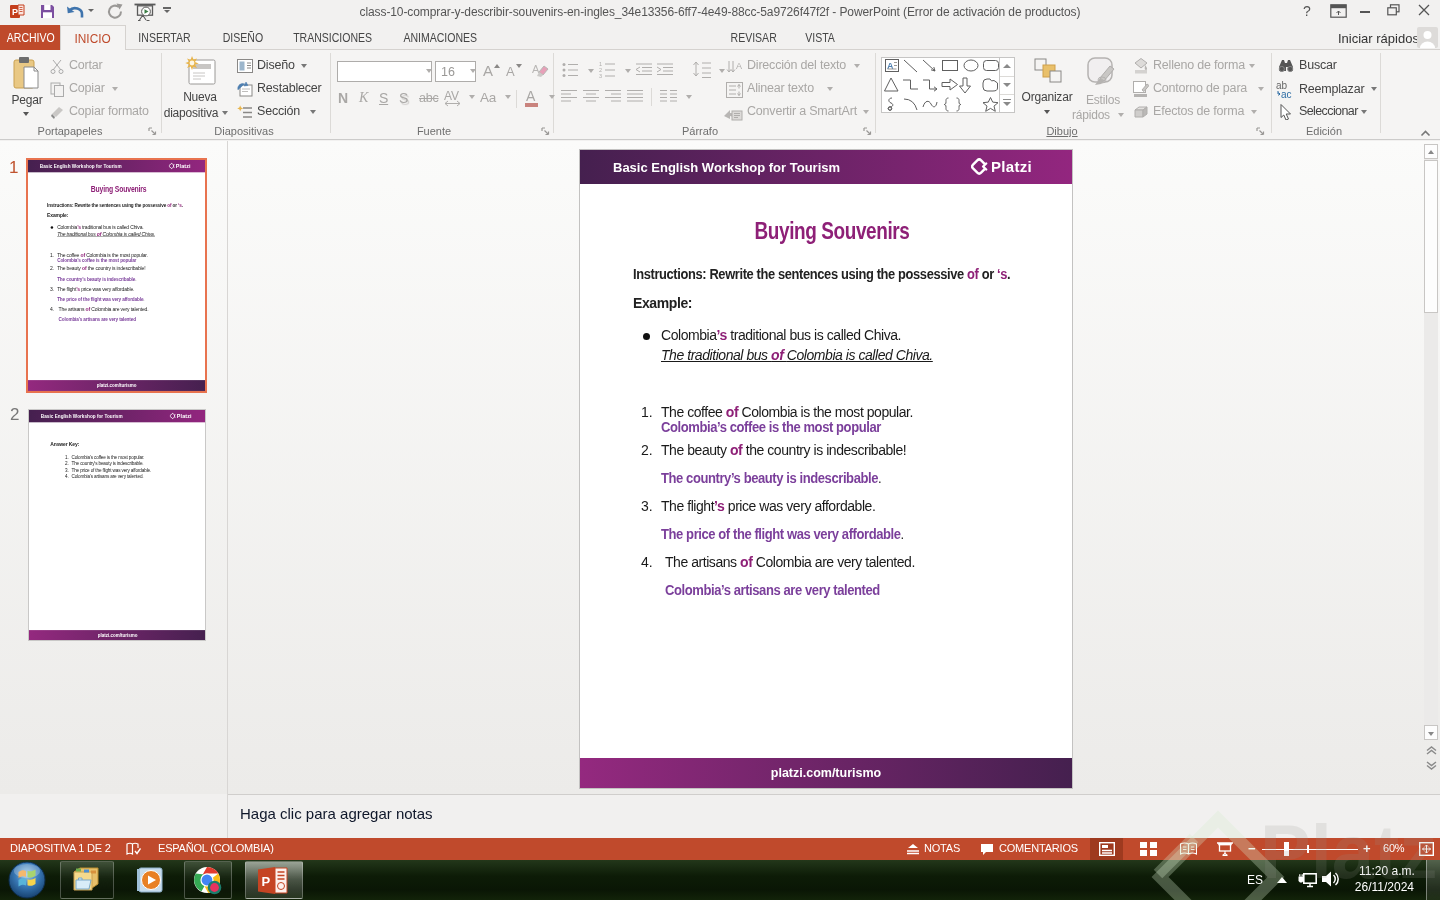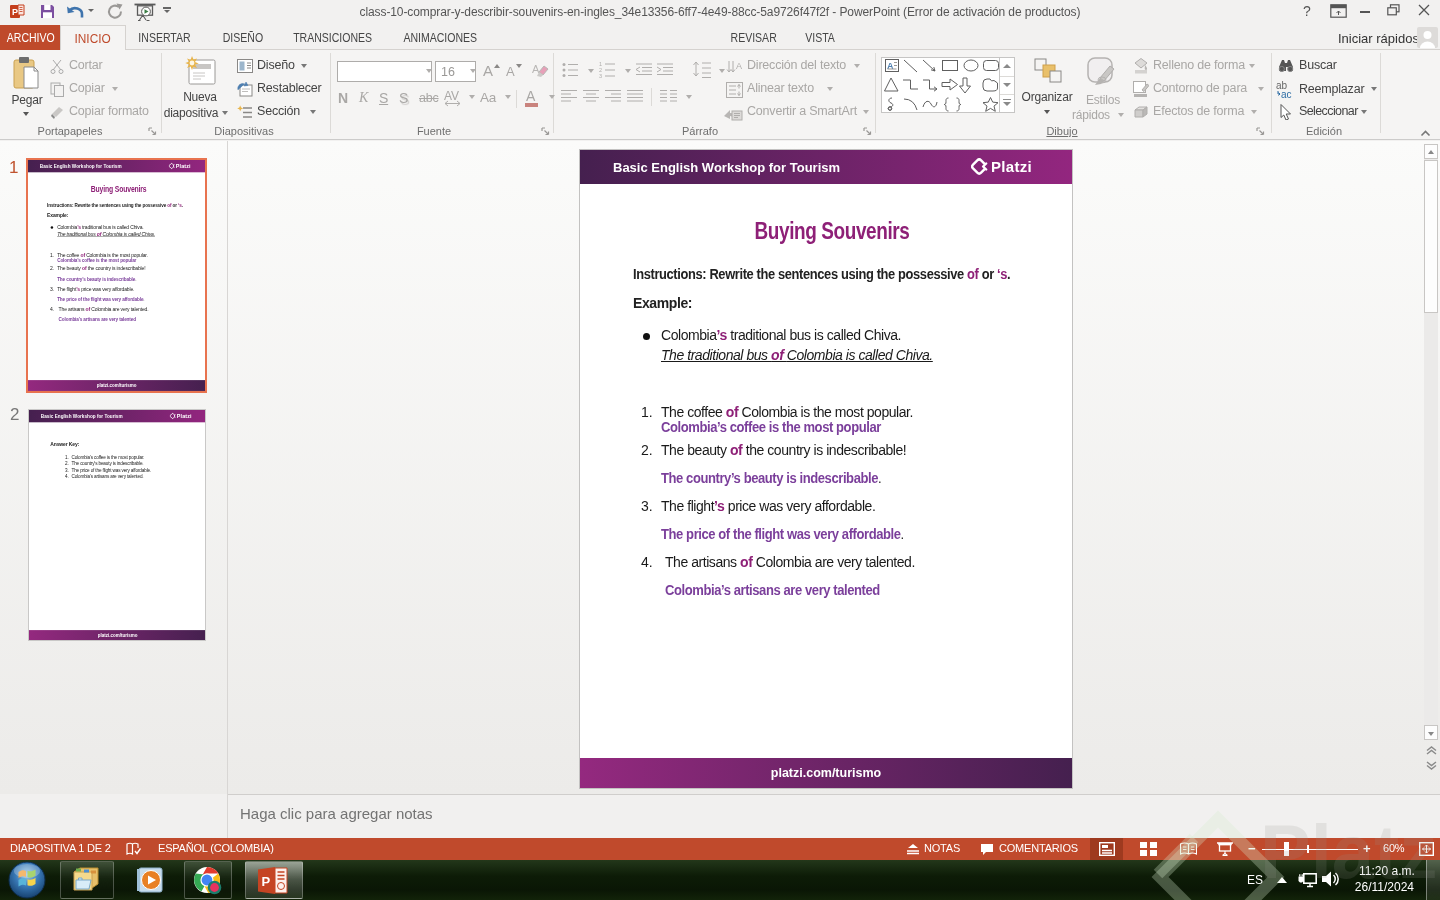--- a/index.html
+++ b/index.html
@@ -45,21 +45,21 @@
 .slide .ft { position:absolute; width:492px; text-align:center; top:8px; font-size:12.5px; font-weight:bold; color:#fff; }
 .slide .title { position:absolute; left:6px; top:67px; width:492px; text-align:center; font-size:24px; font-weight:bold; color:#8e2077; letter-spacing:-0.5px; transform:scaleX(0.79); }
 .sline { position:absolute; font-size:14px; letter-spacing:-0.4px; color:#222; white-space:nowrap; font-weight:bold; }
 .sreg { font-weight:normal; letter-spacing:-0.45px; color:#1a1a1a; }
 .mag { color:#8e2077; }
 .vio { color:#7b3f9b; font-weight:bold; letter-spacing:-0.45px; }
 .num { position:absolute; font-size:14px; color:#1a1a1a; }
 
 
 #notes { position:absolute; left:0; top:794px; width:1440px; height:44px; background:#f1f0ef; }
-#notes .ph { position:absolute; left:240px; top:11px; font-size:15px; color:#737373;text-align:center; }
+#notes .ph { position:absolute; left:240px; top:11px; font-size:15px; color:#0f172a;text-align:center; }
 
 
 #status { position:absolute; left:0; top:838px; width:1440px; height:22px; background:#c04a2c; color:#fff; }
 #status .st { position:absolute; top:4px; font-size:11px; letter-spacing:-0.2px; color:#fff; white-space:nowrap; }
 
 
 #taskbar { position:absolute; left:0; top:860px; width:1440px; height:40px; background:linear-gradient(#23371a, #0d1c07 40%, #0a1605 75%, #122309); }
 .tbtn { position:absolute; top:1px; height:38px; border:1px solid rgba(255,255,255,0.25); border-radius:2px; background:linear-gradient(rgba(255,255,255,0.14), rgba(255,255,255,0.03) 50%, rgba(0,0,0,0.12)); }
 .tbtxt { position:absolute; color:#fff; font-size:12px; white-space:nowrap; }
 </style>

